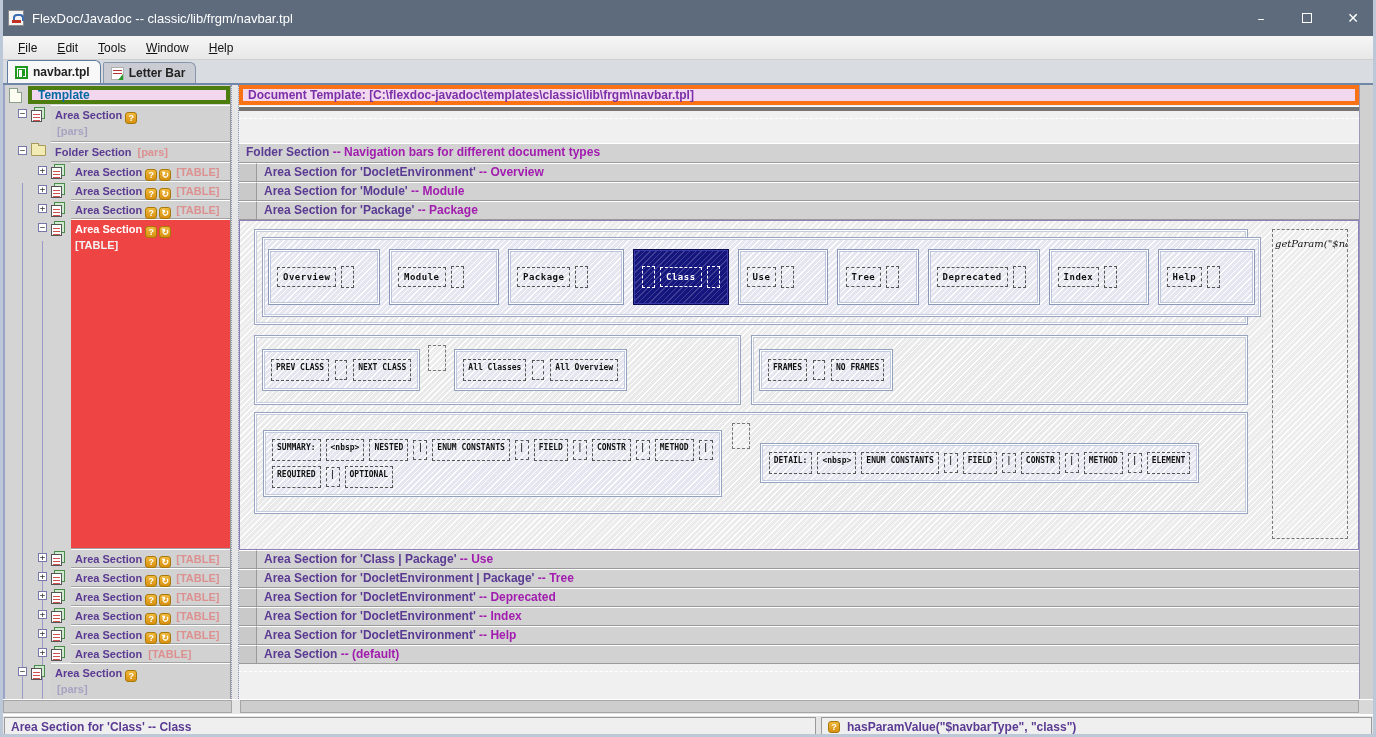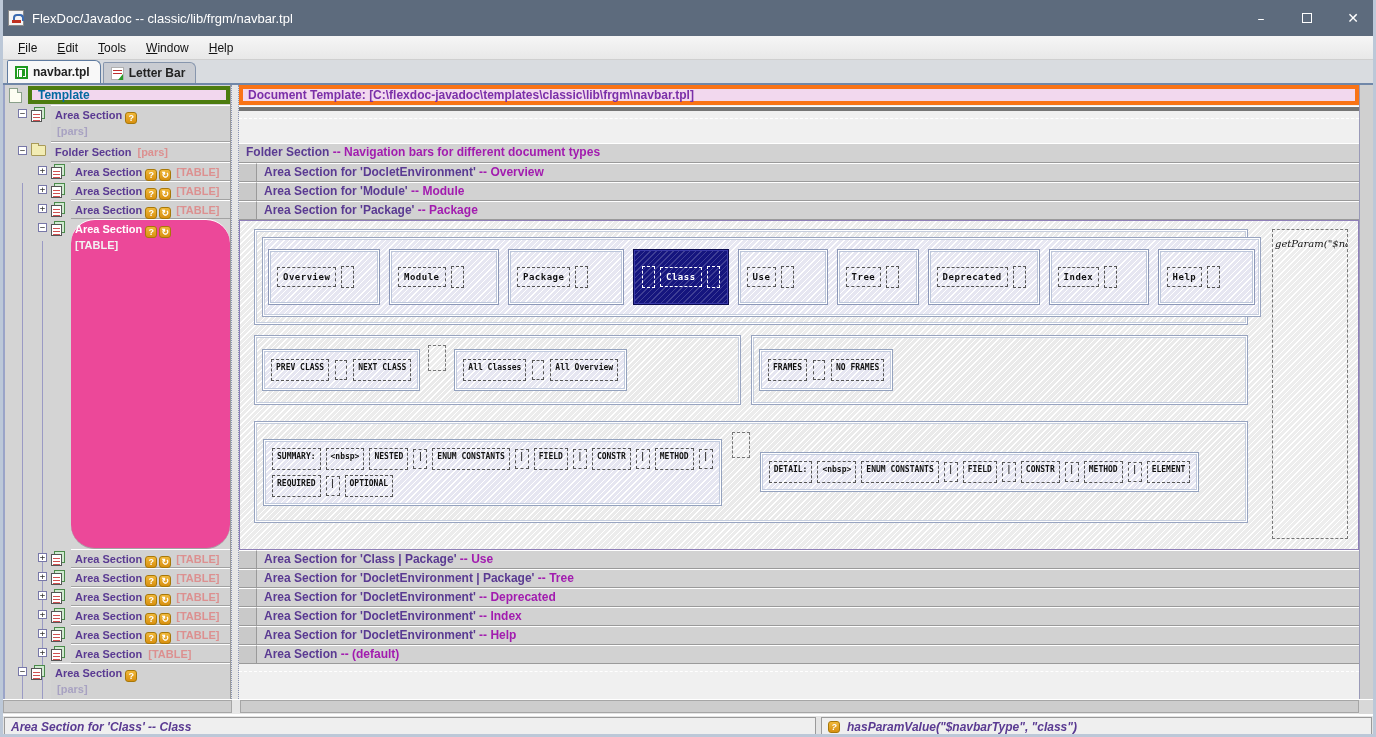--- a/index.html
+++ b/index.html
@@ -76,21 +76,21 @@
   .doc-icon .b { position:absolute; left:3px; top:0; width:11px; height:12px; background:#cfeacf; border:1px solid #4a8a4a; }
   .doc-icon .f { position:absolute; left:0; top:3px; width:11px; height:12px; background:#fff; border:1px solid #555;
     background-image:repeating-linear-gradient(#fff 0 1px, #d05050 1px 2px, #fff 2px 3px); background-size:7px 9px;
     background-repeat:no-repeat; background-position:1px 2px; }
   .folder-icon { position:absolute; left:26px; top:3px; width:15px; height:11px; background:#f2ecb4; border:1px solid #a89a58; border-radius:1px; }
   .folder-icon::before { content:""; position:absolute; left:-1px; top:-3px; width:6px; height:2px;
     background:#f2ecb4; border:1px solid #a89a58; border-bottom:none; }
 
   .tcell { flex:1; background:#d2d2d2; border-top:1px solid #fff; border-bottom:1px solid #a2a2a2;
     padding:2px 2px 0 4px; font-size:11px; font-weight:bold; color:#5a3a92; line-height:14px; }
-  .tnode.sel .tcell { background:#ec4899; color:#fff;border-radius:24px; }
+  .tnode.sel .tcell { background:#ef4444; color:#fff; }
   .tname { margin-right:3px; }
   .badge { display:inline-block; width:12px; height:12px; background:linear-gradient(#f0b83a,#d89010);
     border:1px solid #a87808; border-radius:3px; color:#fff; font-size:9px; font-weight:bold;
     text-align:center; line-height:10px; vertical-align:-2px; margin-right:2px; }
   .tsuffix { color:#dc9090; font-weight:bold; }
   .tnode.sel .tsuffix { color:#f2f2f2; }
   .tsub { color:#a8a2c2; font-weight:bold; padding-left:2px; }
 
   
   .splitter { width:8px; flex:none; background:#e6e6e6; border-left:1px dotted #8a94b4; border-right:1px dotted #8a94b4; }
@@ -140,21 +140,21 @@
   .grp { display:flex; align-items:center; gap:6px; padding:9px 8px;
     border:1px solid #94a2be; box-shadow: inset 0 0 0 1px #fff, inset 0 0 0 2px #c2cbde;
     background-color:#e6e6f1; background-image:repeating-linear-gradient(135deg, #fff 0 1px, transparent 1px 4px); }
   .dl2 { border:1px dashed #555; padding:3px 4px 8px 4px; font:bold 8px "DejaVu Sans Mono", monospace; color:#111; white-space:nowrap; }
   .dsm { border:1px dashed #555; width:12px; height:20px; flex:none; }
   .dpipe { border:1px dashed #555; width:14px; height:20px; flex:none; font:bold 8px "DejaVu Sans Mono", monospace;
     display:flex; align-items:flex-start; justify-content:center; padding-top:2px; color:#111; }
   .loose { border:1px dashed #777; width:18px; height:26px; flex:none; align-self:flex-start; margin-top:2px;
     background-color:#ededed; background-image:repeating-linear-gradient(135deg, #fff 0 1px, transparent 1px 4px); }
 
-  .band3 { height:102px; margin-top:16px; padding:8px; display:flex; gap:10px; align-items:center; }
+  .band3 { height:102px; margin-top:7px; padding:8px; display:flex; gap:10px; align-items:center; }
   .grpcol { display:flex; flex-direction:column; gap:5px; padding:8px;
     border:1px solid #94a2be; box-shadow: inset 0 0 0 1px #fff, inset 0 0 0 2px #c2cbde;
     background-color:#e6e6f1; background-image:repeating-linear-gradient(135deg, #fff 0 1px, transparent 1px 4px); }
   .gline { display:flex; align-items:center; gap:5px; }
 
   .side-strip { position:absolute; top:8px; bottom:10px; right:10px; width:76px;
     border:1px dashed #777; background-color:#ededed;
     background-image:repeating-linear-gradient(135deg, #fff 0 1px, transparent 1px 4px);
     padding:3px 2px; overflow:hidden; }
   .side-strip span { font:italic 10px "DejaVu Serif", serif; color:#111; white-space:nowrap; }
@@ -167,21 +167,21 @@
   .htrack { background:#cdcdcd; border:1px solid #a6a6a6; height:13px; }
   .htrack.leftp { width:229px; }
   .htrack.rightp { flex:1; }
   .hcorner { width:14px; background:#d8d8d8; }
   .hsplit { width:8px; background:#e6e6e6; }
 
   
   .statusbar { height:24px; flex:none; display:flex; gap:5px; align-items:stretch; background:#e4e4e4;
     border-top:2px solid #fff; padding:1px 1px; }
   .sfield { background:#efefef; border:1px solid #9a9a9a; display:flex; align-items:center; gap:5px;
-    font-size:12px; font-weight:bold; color:#5a3a92; padding:0 6px; white-space:nowrap; overflow:hidden;font-style:italic; }
+    font-size:12px; font-weight:bold; color:#5a3a92; padding:0 6px; white-space:nowrap; overflow:hidden; }
   .sfield.left { width:812px; flex:none; }
   .sfield.right { flex:1; }
 </style>
 </head>
 <body>
 
 <div class="window">
 
   <div class="titlebar">
     <div class="java-icon"></div>

